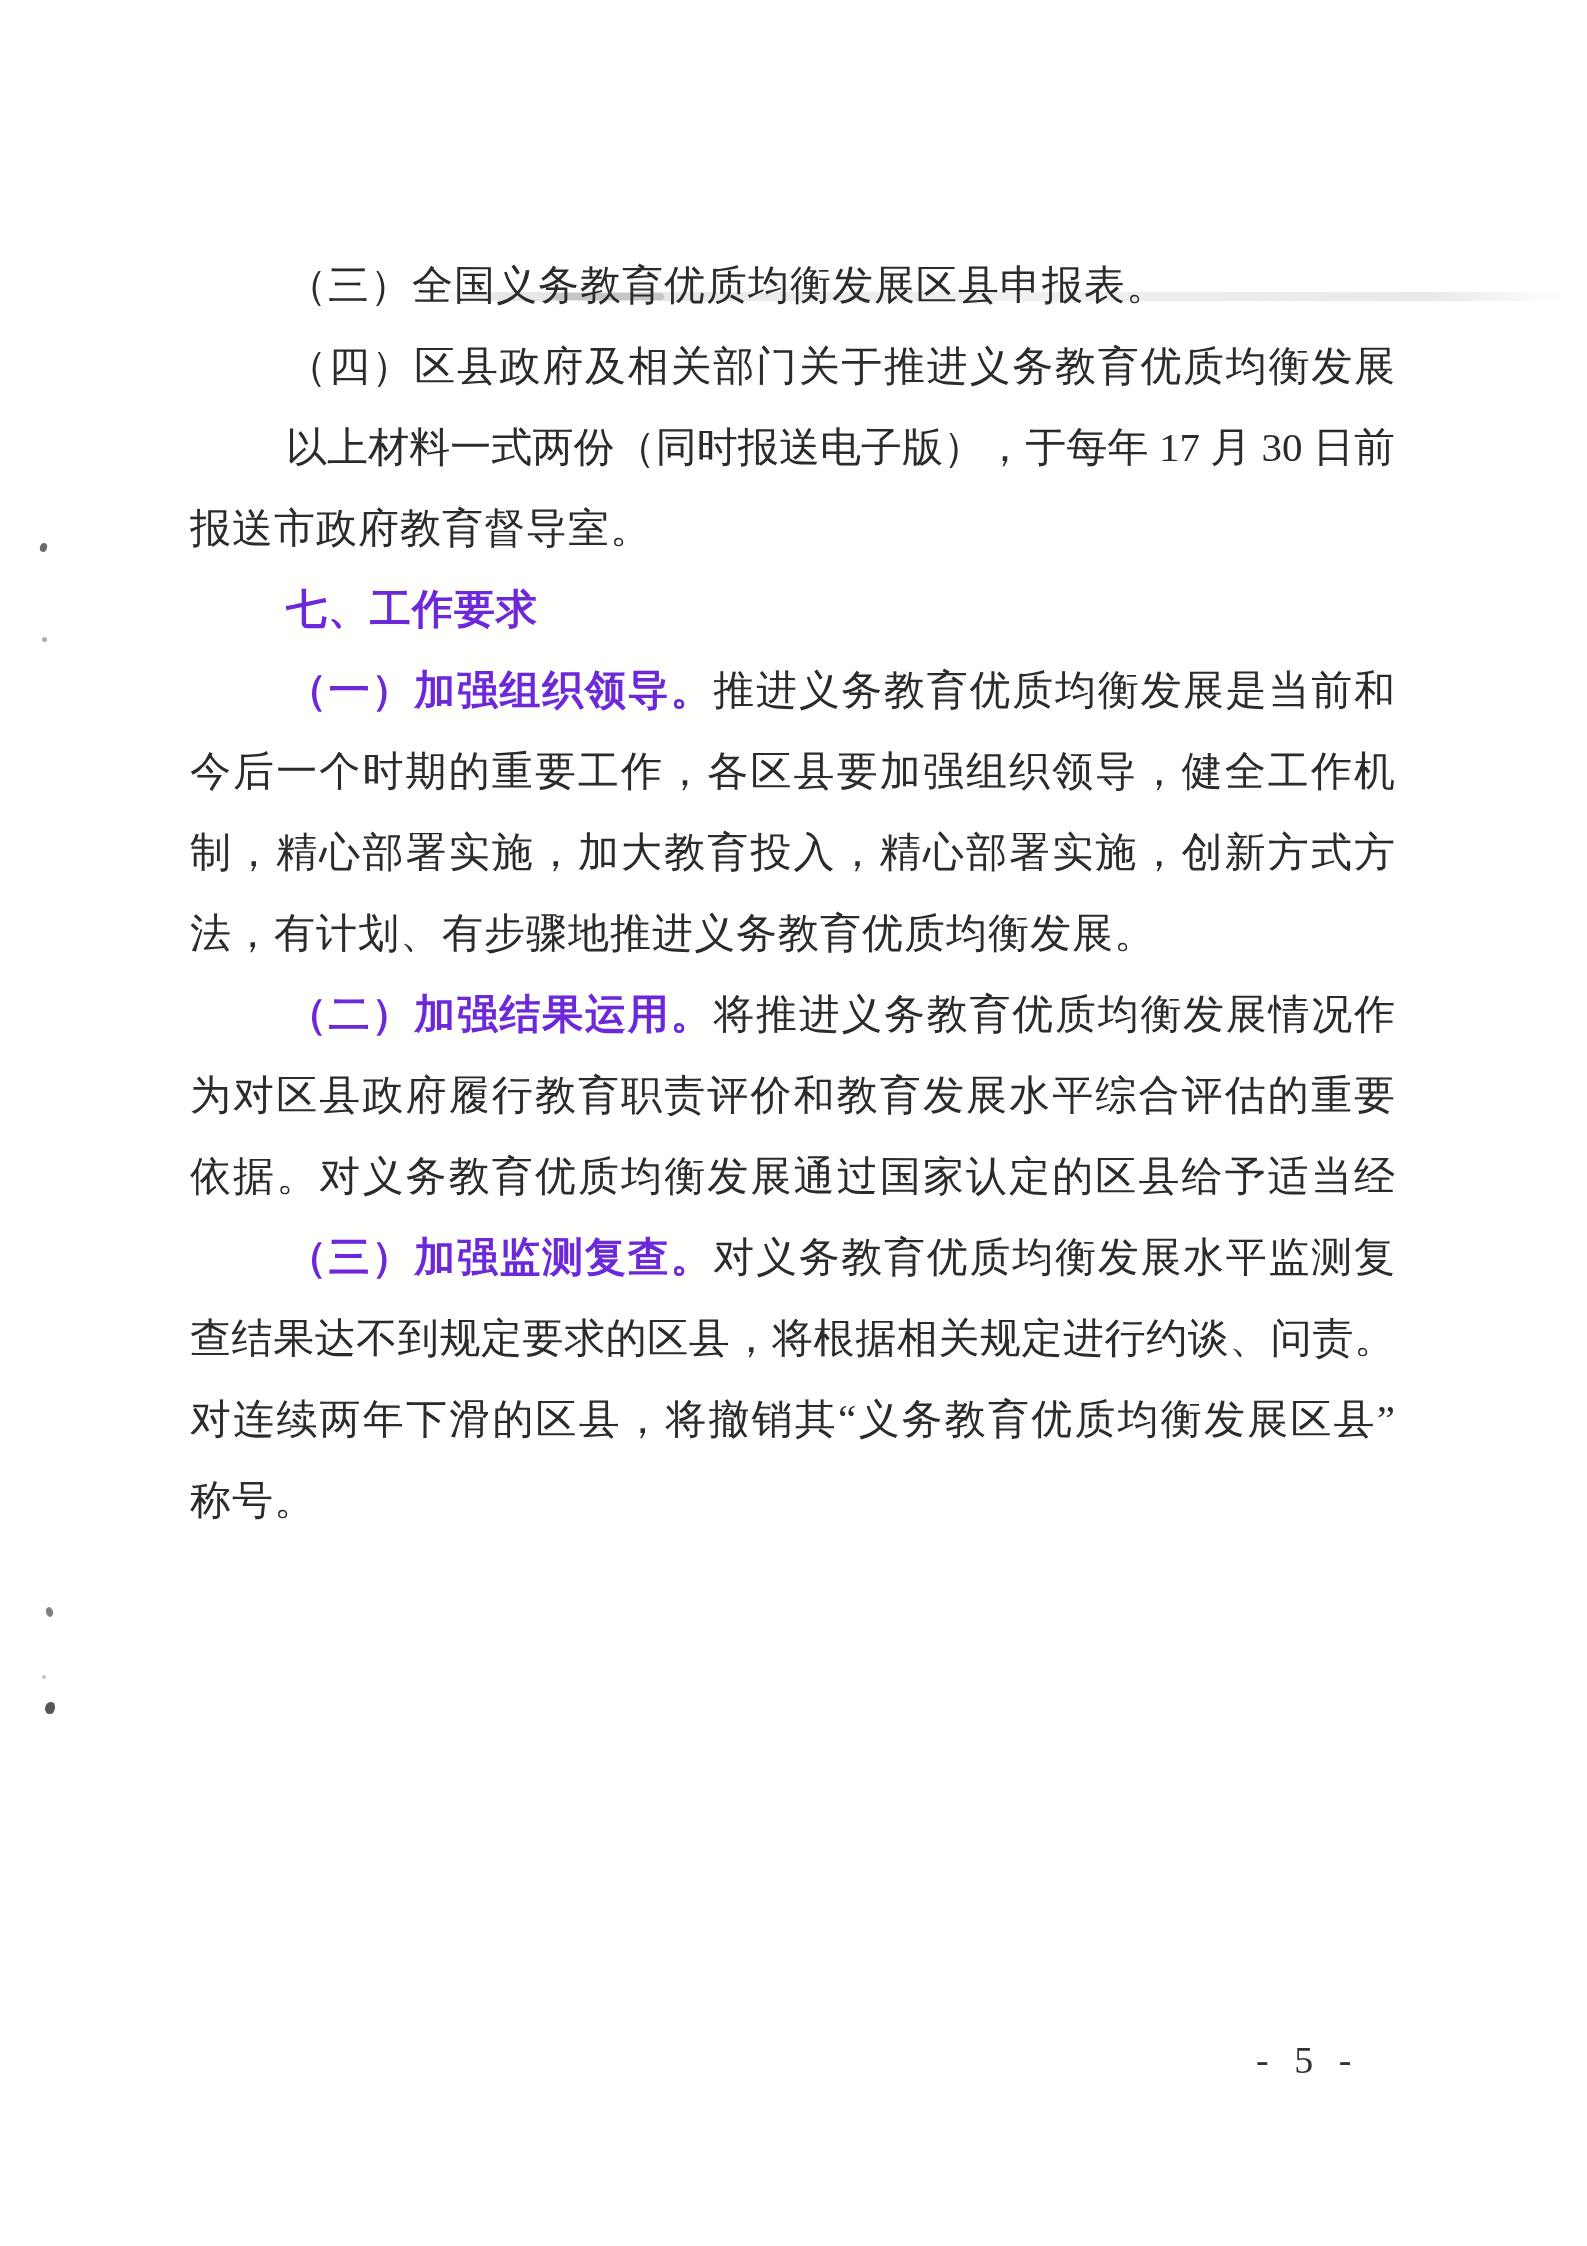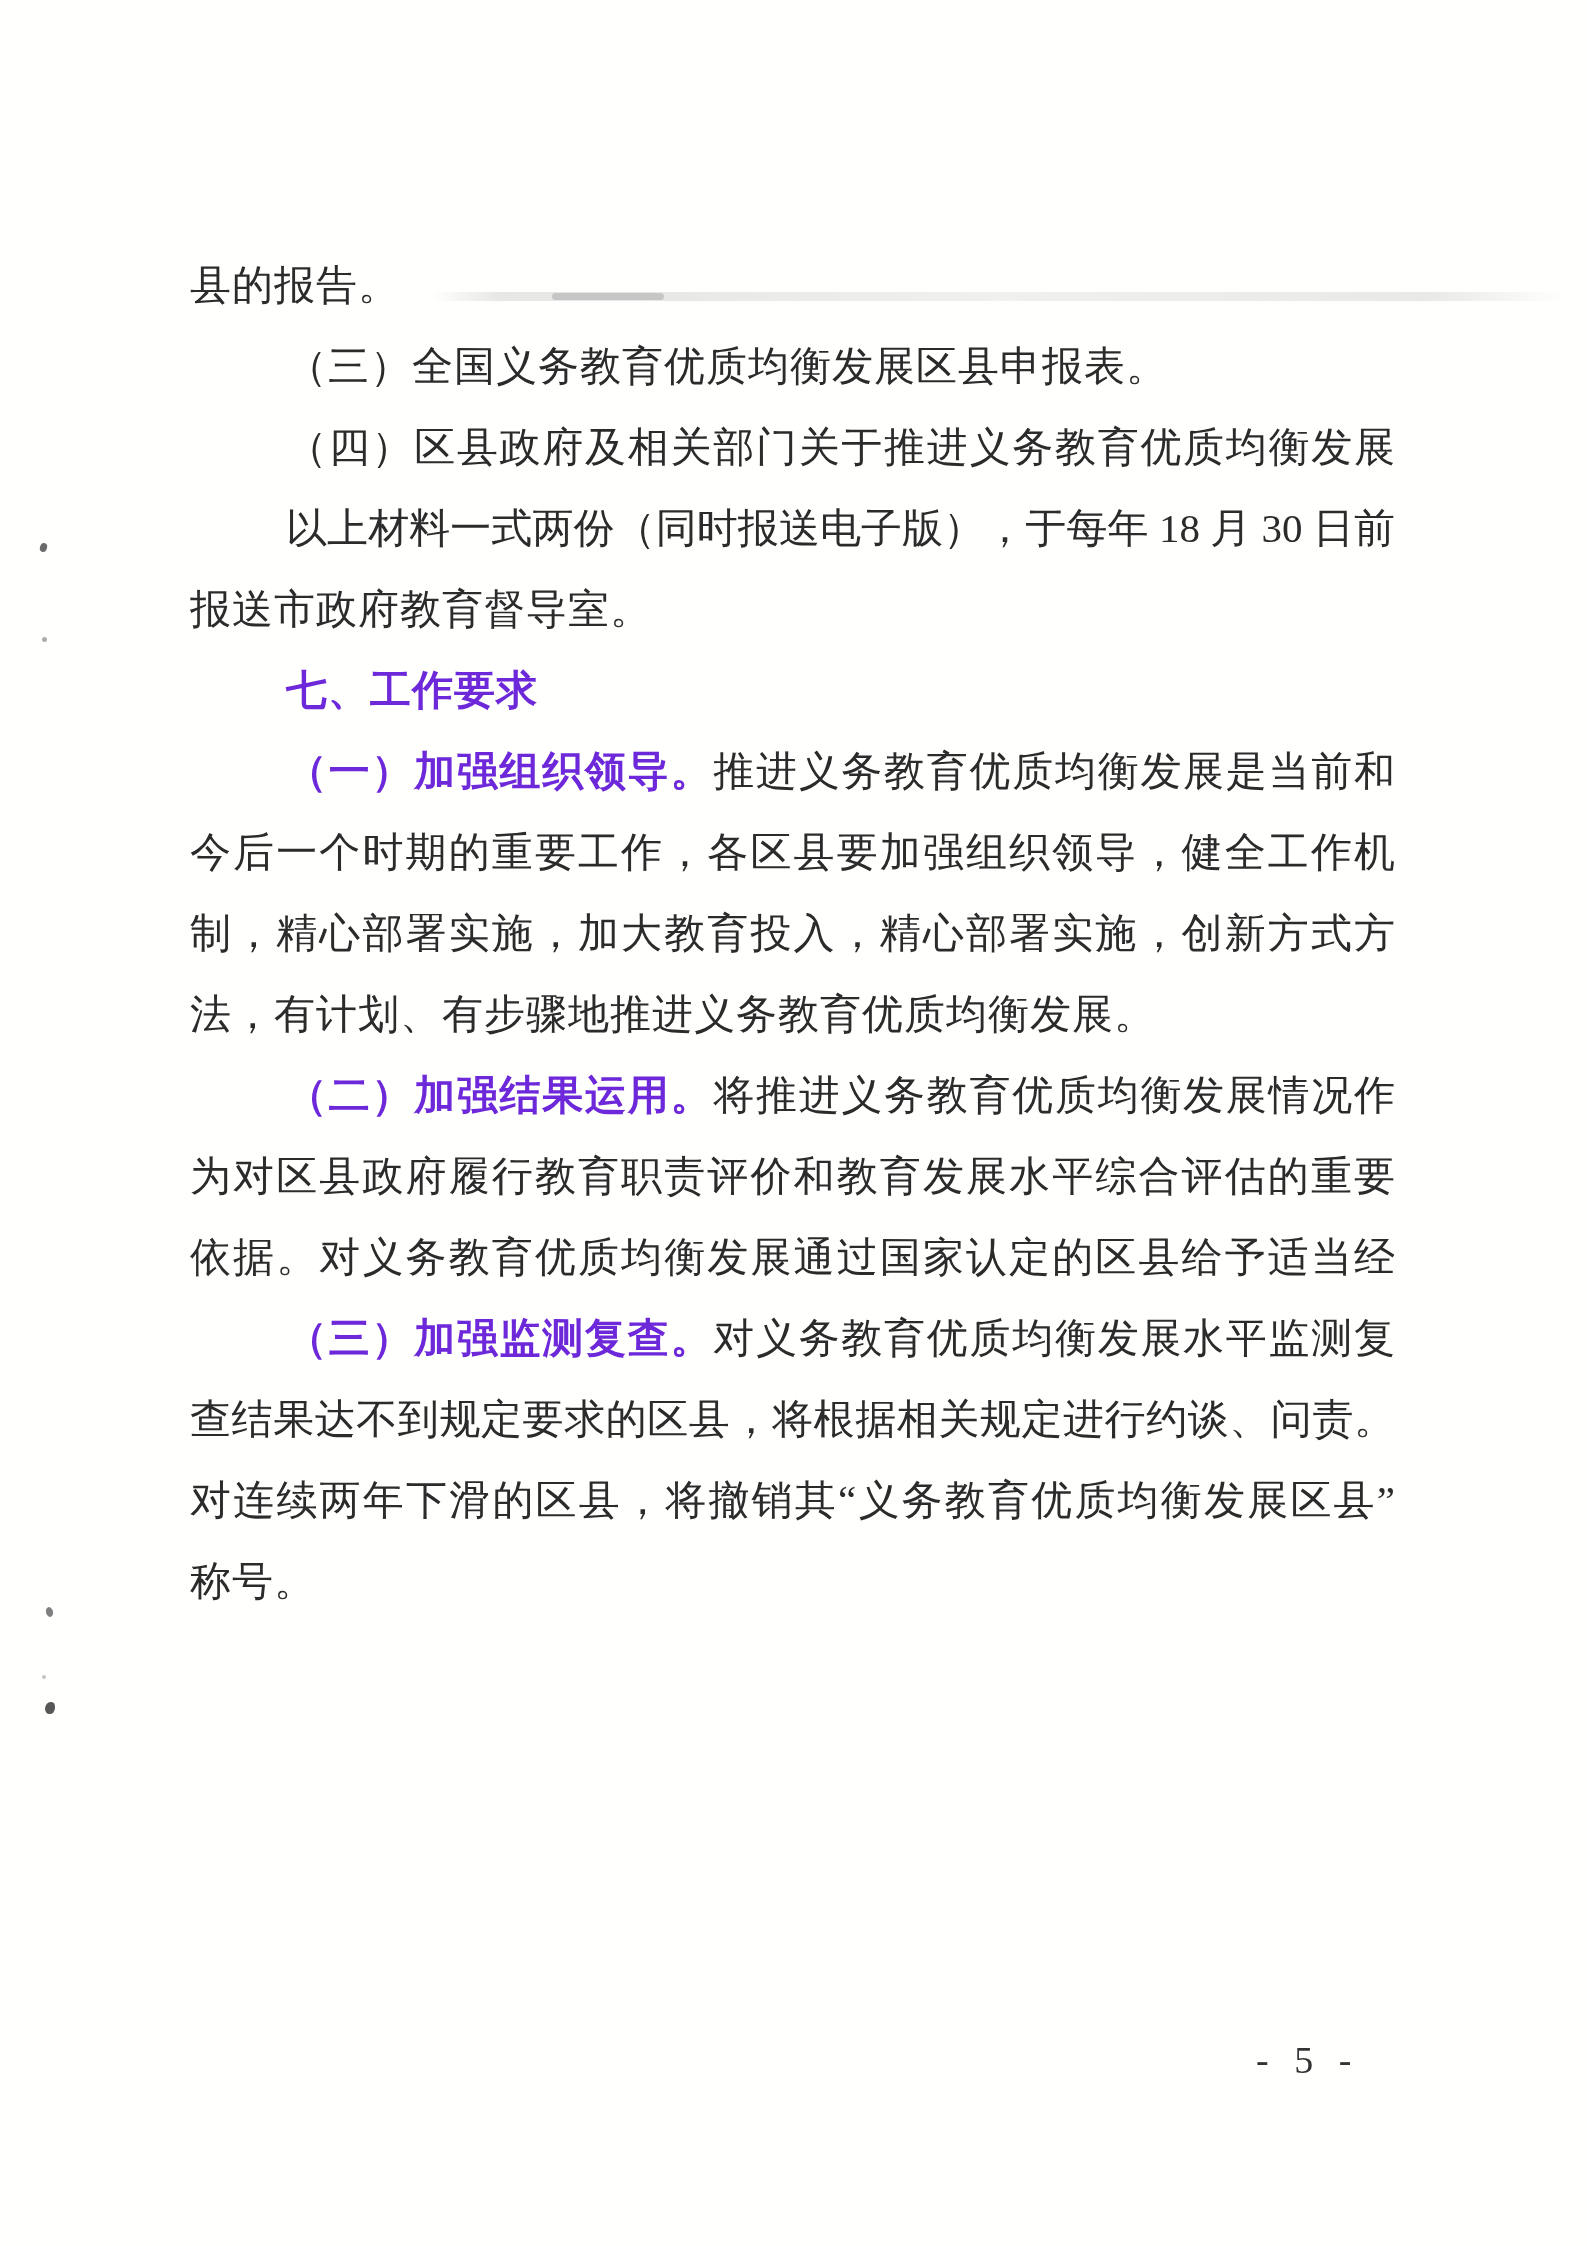--- a/index.html
+++ b/index.html
@@ -70,24 +70,23 @@
   <div class="streak"></div>
   <div class="streak-blob"></div>
 
   <div class="speck s1"></div>
   <div class="speck s2"></div>
   <div class="speck s3"></div>
   <div class="speck s4"></div>
   <div class="speck s5"></div>
 
   <div class="text-block" id="text-block">
-      <div class="line"><span class="seg">县的报告。</span></div>
       <div class="line indent"><span class="seg">（三）全国义务教育优质均衡发展区县申报表。</span></div>
       <div class="line indent justify"><span class="seg">（四）区县政府及相关部门关于推进义务教育优质均衡发展</span></div>
-      <div class="line indent justify"><span class="seg">以上材料一式两份（同时报送电子版），于每年 18 月 30 日前</span></div>
+      <div class="line indent justify"><span class="seg">以上材料一式两份（同时报送电子版），于每年 17 月 30 日前</span></div>
       <div class="line"><span class="seg">报送市政府教育督导室。</span></div>
       <div class="line indent"><span class="seg-bold">七、工作要求</span></div>
       <div class="line indent justify"><span class="seg-bold">（一）加强组织领导。</span><span class="seg">推进义务教育优质均衡发展是当前和</span></div>
       <div class="line justify"><span class="seg">今后一个时期的重要工作，各区县要加强组织领导，健全工作机</span></div>
       <div class="line justify"><span class="seg">制，精心部署实施，加大教育投入，精心部署实施，创新方式方</span></div>
       <div class="line"><span class="seg">法，有计划、有步骤地推进义务教育优质均衡发展。</span></div>
       <div class="line indent justify"><span class="seg-bold">（二）加强结果运用。</span><span class="seg">将推进义务教育优质均衡发展情况作</span></div>
       <div class="line justify"><span class="seg">为对区县政府履行教育职责评价和教育发展水平综合评估的重要</span></div>
       <div class="line justify"><span class="seg">依据。对义务教育优质均衡发展通过国家认定的区县给予适当经</span></div>
       <div class="line indent justify"><span class="seg-bold">（三）加强监测复查。</span><span class="seg">对义务教育优质均衡发展水平监测复</span></div>

